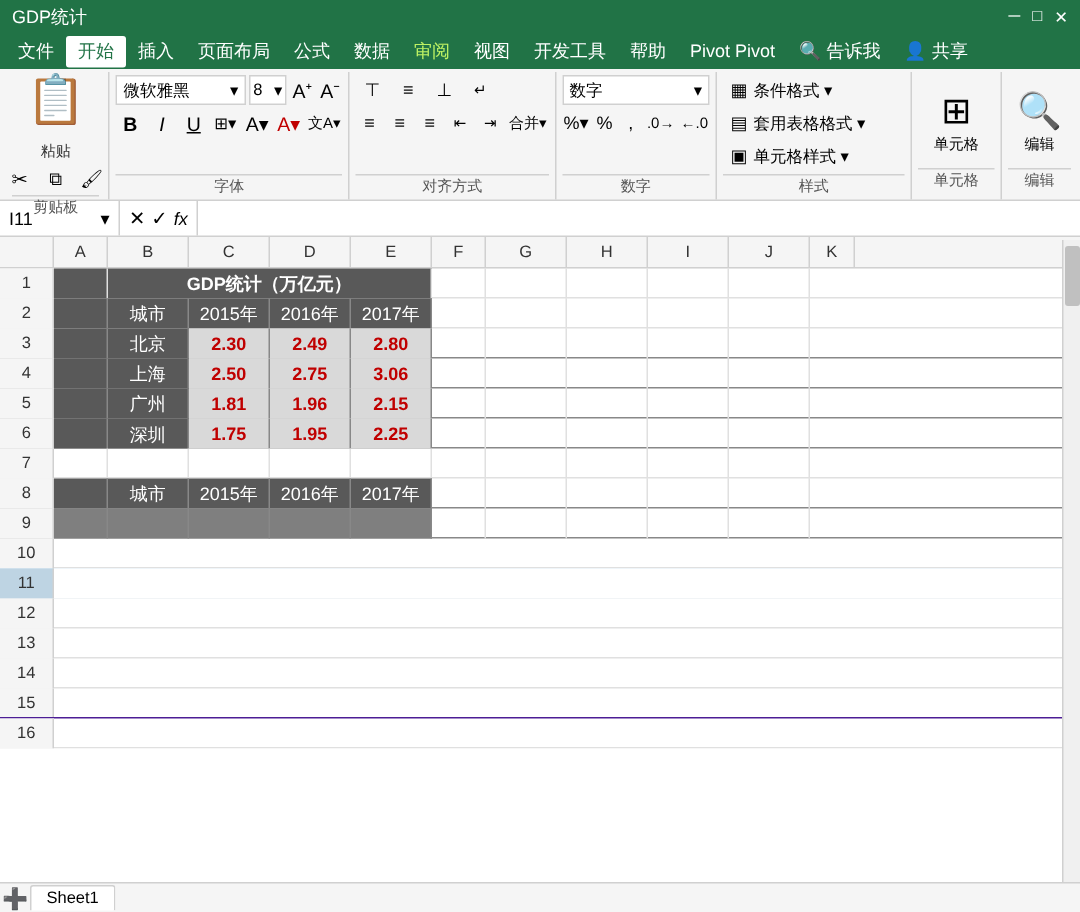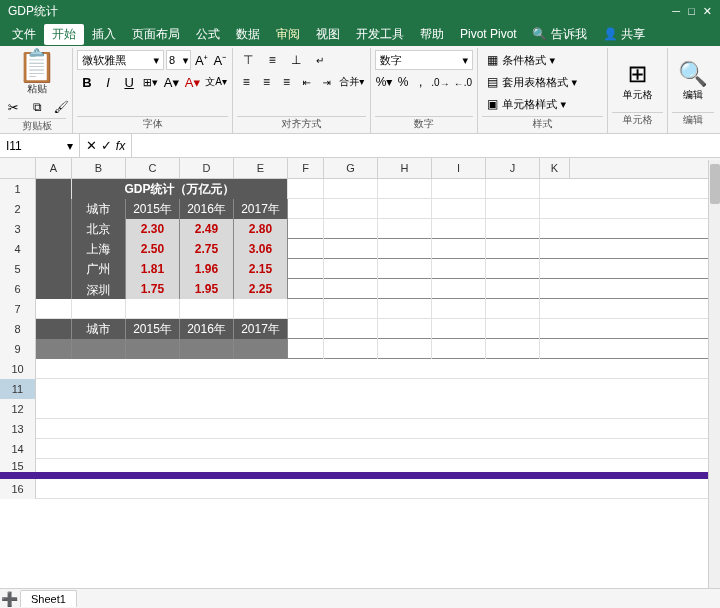--- a/index.html
+++ b/index.html
@@ -17,35 +17,35 @@
   </span>
 </div>
 
 <div style="background:#217346; height:24px; display:flex; align-items:center; padding:0 4px;">
   <span style="padding:2px 8px; color:white; font-size:12px;">文件</span>
   <span style="padding:2px 8px; color:#217346; background:white; border-radius:2px; font-size:12px;">开始</span>
   <span style="padding:2px 8px; color:white; font-size:12px;">插入</span>
   <span style="padding:2px 8px; color:white; font-size:12px;">页面布局</span>
   <span style="padding:2px 8px; color:white; font-size:12px;">公式</span>
   <span style="padding:2px 8px; color:white; font-size:12px;">数据</span>
-  <span style="padding:2px 8px; color:#fef9c3; font-size:12px;">审阅</span>
+  <span style="padding:2px 8px; color:#bef264; font-size:12px;">审阅</span>
   <span style="padding:2px 8px; color:white; font-size:12px;">视图</span>
   <span style="padding:2px 8px; color:white; font-size:12px;">开发工具</span>
   <span style="padding:2px 8px; color:white; font-size:12px;">帮助</span>
   <span style="padding:2px 8px; color:white; font-size:12px;">Pivot Pivot</span>
   <span style="padding:2px 8px; color:white; font-size:12px;">🔍 告诉我</span>
   <span style="padding:2px 8px; color:white; font-size:12px;">👤 共享</span>
 </div>
 
 <div style="background:#f5f5f5; border-bottom:1px solid #d0d0d0; height:88px; display:flex; align-items:stretch; padding:2px 2px 0 2px;">
 
   <div style="display:flex; flex-direction:column; align-items:center; border-right:1px solid #d0d0d0; padding:2px 6px; min-width:56px;">
     <div style="display:flex; flex-direction:column; align-items:center; cursor:pointer; flex:1; justify-content:center;">
       <div style="font-size:32px; line-height:1;">📋</div>
-      <div style="font-size:10px; color:#333;">粘贴</div>
+      <div style="font-size:10px; color:#333;margin-top:12px;">粘贴</div>
     </div>
     <div style="display:flex; gap:2px; margin-top:2px;">
       <div style="width:22px; height:18px; display:flex; align-items:center; justify-content:center; cursor:pointer; font-size:13px; border:1px solid transparent; border-radius:2px;" title="剪切">✂</div>
       <div style="width:22px; height:18px; display:flex; align-items:center; justify-content:center; cursor:pointer; font-size:12px; border:1px solid transparent; border-radius:2px;" title="复制">⧉</div>
       <div style="width:22px; height:18px; display:flex; align-items:center; justify-content:center; cursor:pointer; font-size:12px; border:1px solid transparent; border-radius:2px;" title="格式刷">🖌</div>
     </div>
     <div style="font-size:10px; color:#555; margin-top:2px; border-top:1px solid #d0d0d0; width:100%; text-align:center;">剪贴板</div>
   </div>
 
   <div style="display:flex; flex-direction:column; border-right:1px solid #d0d0d0; padding:2px 4px; min-width:130px;">
@@ -364,21 +364,21 @@
     <div style="flex:1; height:20px;"></div>
   </div>
   <div style="display:flex; border-bottom:1px solid #e0e0e0; height:20px;">
     <div style="width:36px; min-width:36px; height:20px; display:flex; align-items:center; justify-content:center; background:#f5f5f5; border-right:1px solid #d0d0d0; font-size:11px; color:#333;">13</div>
     <div style="flex:1; height:20px;"></div>
   </div>
   <div style="display:flex; border-bottom:1px solid #e0e0e0; height:20px;">
     <div style="width:36px; min-width:36px; height:20px; display:flex; align-items:center; justify-content:center; background:#f5f5f5; border-right:1px solid #d0d0d0; font-size:11px; color:#333;">14</div>
     <div style="flex:1; height:20px;"></div>
   </div>
-  <div style="display:flex; border-bottom:7px solid #4c1d95; height:20px;flex-direction:column;">
+  <div style="display:flex; border-bottom:1px solid #4c1d95; height:20px;flex-direction:column;">
     <div style="width:36px; min-width:36px; height:20px; display:flex; align-items:center; justify-content:center; background:#f5f5f5; border-right:1px solid #d0d0d0; font-size:11px; color:#333;">15</div>
     <div style="flex:1; height:20px;"></div>
   </div>
   <div style="display:flex; border-bottom:1px solid #e0e0e0; height:20px;">
     <div style="width:36px; min-width:36px; height:20px; display:flex; align-items:center; justify-content:center; background:#f5f5f5; border-right:1px solid #d0d0d0; font-size:11px; color:#333;">16</div>
     <div style="flex:1; height:20px;"></div>
   </div>
 </div>
 
 <div style="width:12px; background:#f0f0f0; border-left:1px solid #d0d0d0; position:fixed; right:0; top:160px; bottom:20px;">

